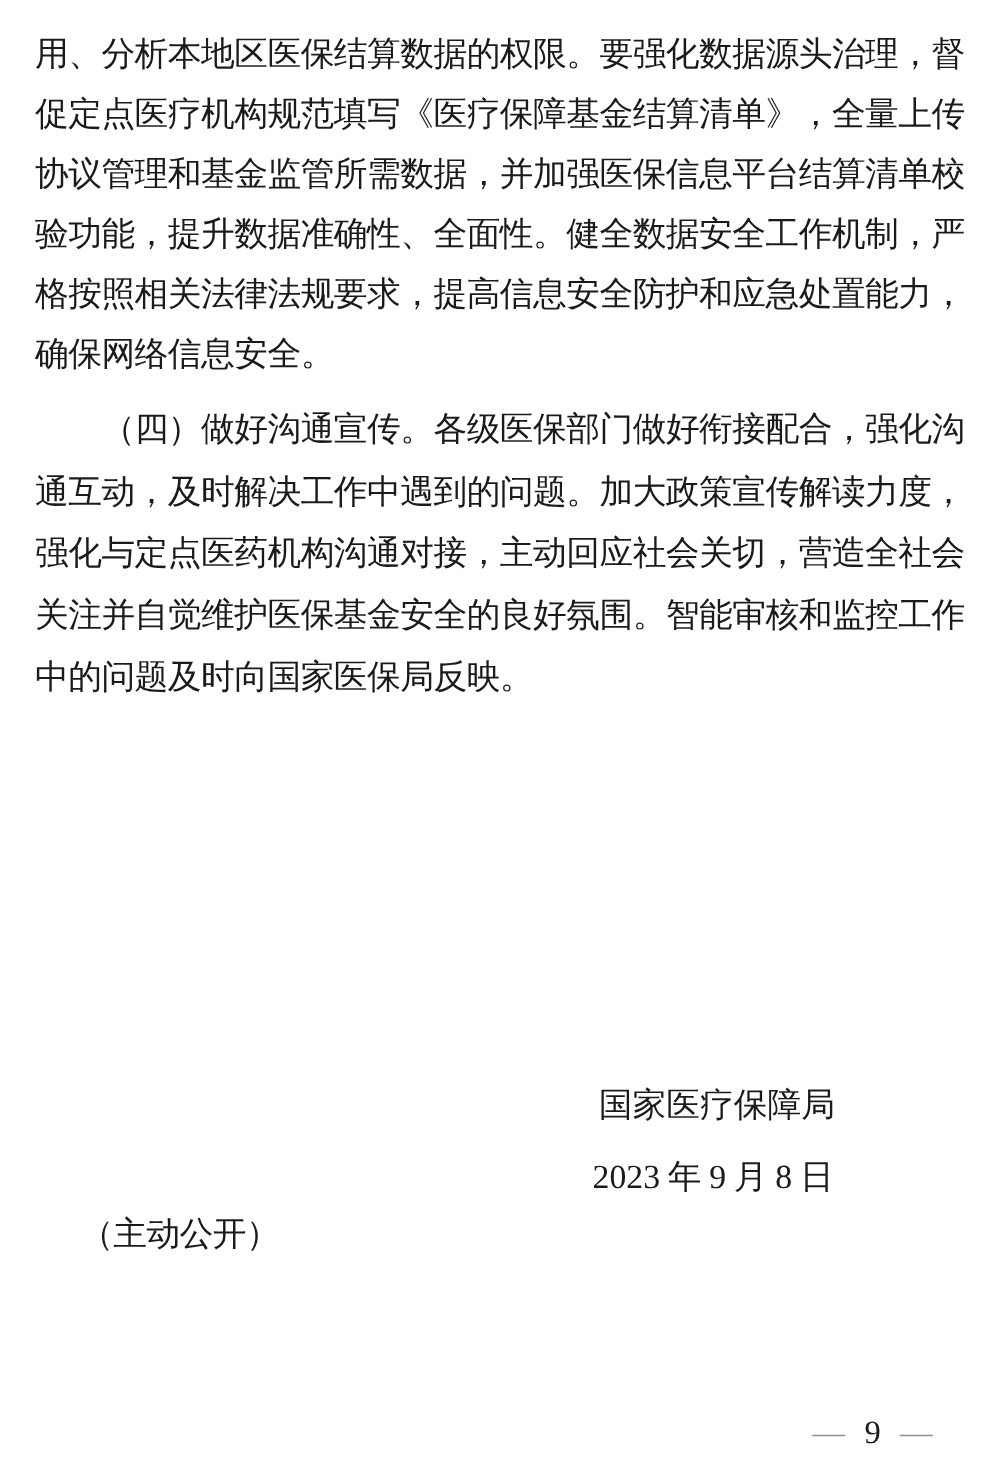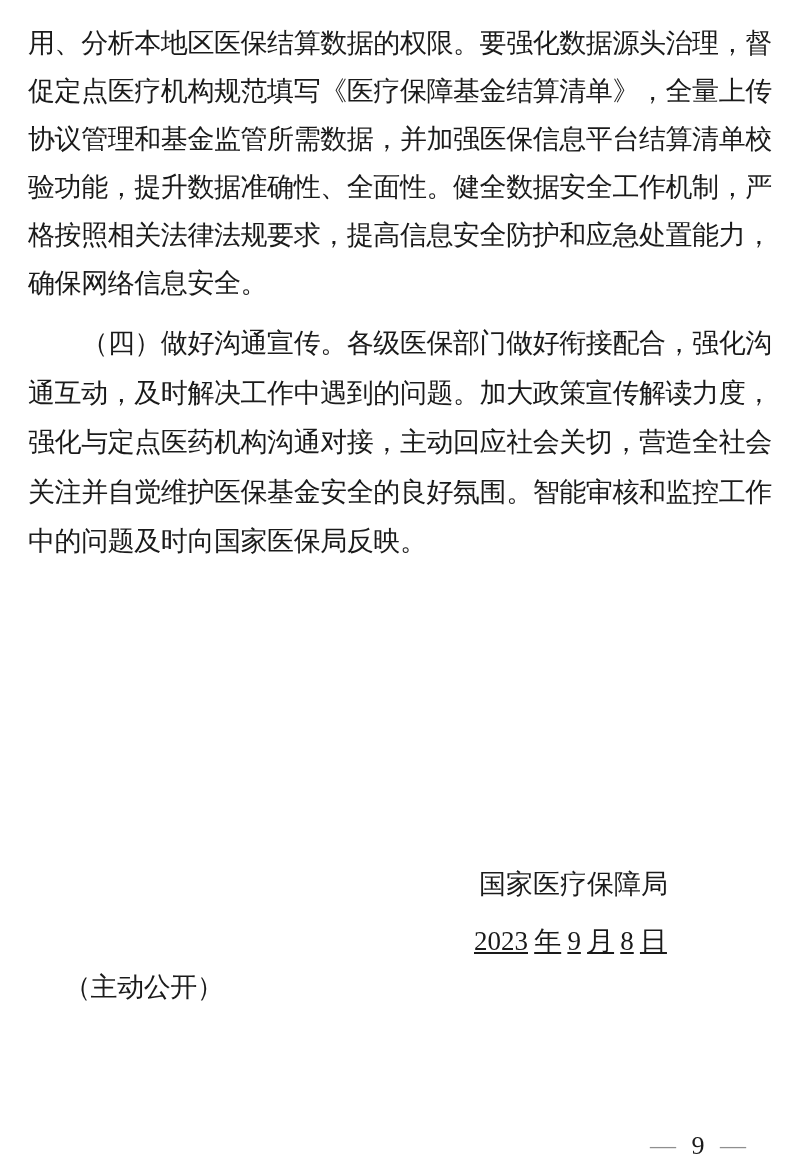--- a/index.html
+++ b/index.html
@@ -41,21 +41,21 @@
   .signature{
     position:absolute;left:479px;top:860px;
     height:48px;display:flex;align-items:center;
   }
   .signature .char{flex:0 0 27px;width:27px;}
   .sign-date{
     position:absolute;left:474px;top:917px;width:193px;
     height:48px;display:flex;justify-content:space-between;align-items:center;
     font-size:27px;
   }
-  .sign-date .token{line-height:1;text-decoration:underline;}
+  .sign-date .token{line-height:1;}
   .disclosure{
     position:absolute;left:64px;top:963px;
     height:48px;display:flex;align-items:center;
   }
   .footer{
     position:absolute;left:650px;top:1128px;width:96px;height:36px;
     display:flex;justify-content:space-between;align-items:center;
   }
   .footer .dash{color:var(--dash);font-size:26px;line-height:1;}
   .footer .num{font-size:26px;line-height:1;color:var(--ink);}

